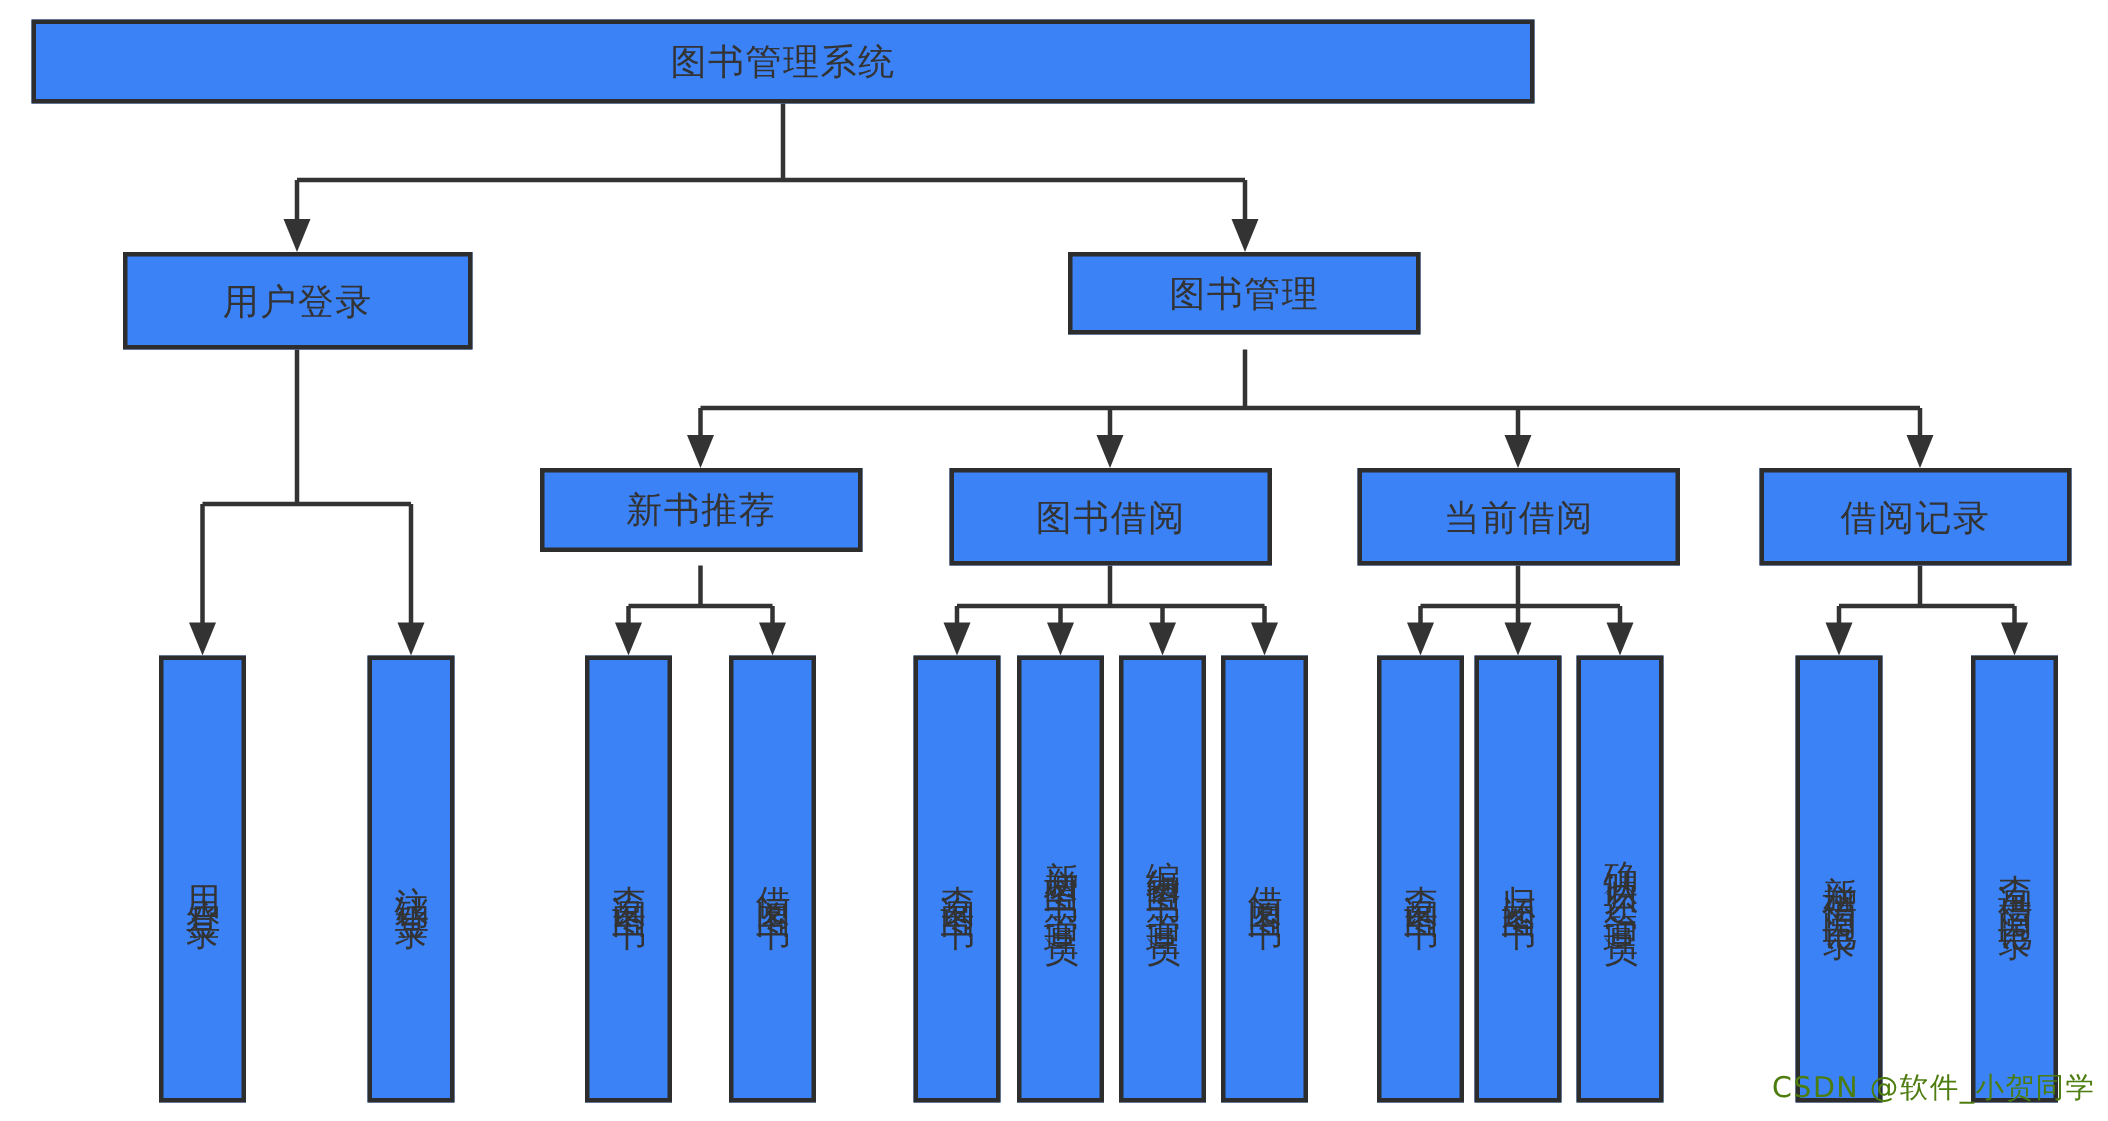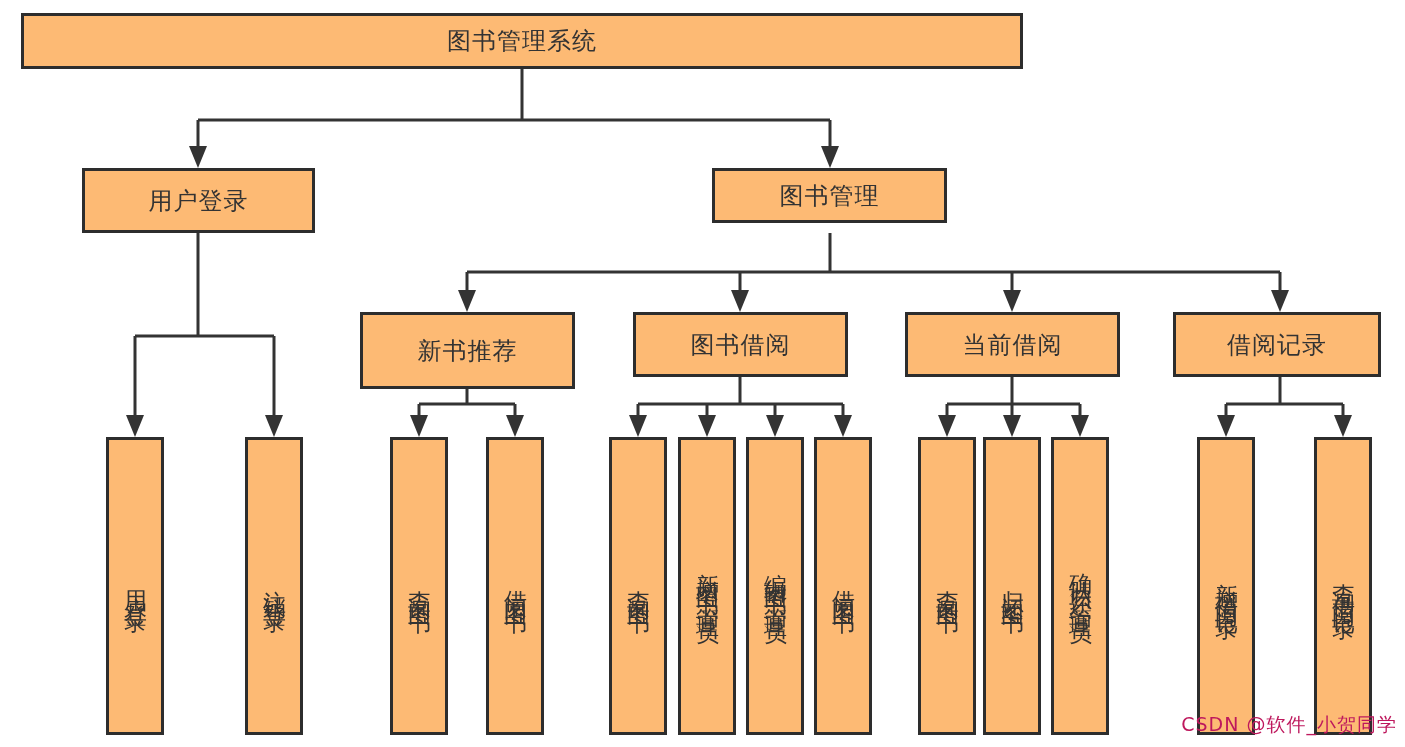--- a/index.html
+++ b/index.html
@@ -3,34 +3,34 @@
 <meta charset="utf-8">
 <style>
   html,body{margin:0;padding:0}
   body{
     position:relative;width:1405px;height:747px;background:#ffffff;
     font-family:"DejaVu Sans","Liberation Sans",sans-serif;color:#333333;overflow:hidden;
   }
   #canvas{position:absolute;inset:0;width:1405px;height:747px}
   svg.wires{position:absolute;left:0;top:0;z-index:1}
   .node{
-    position:absolute;box-sizing:border-box;border:3px solid #2d2d2d;background:#fdba74;
-    display:flex;align-items:center;justify-content:center;z-index:2;font-family:Liberation Serif, serif;
+    position:absolute;box-sizing:border-box;border:3px solid #2d2d2d;background:#3b82f6;
+    display:flex;align-items:center;justify-content:center;z-index:2;
   }
   .hnode{font-size:24px;letter-spacing:1px;white-space:nowrap}
   .leaf{width:58px;height:298px;top:437px}
   .leaf span{
     writing-mode:vertical-lr;text-orientation:mixed;
     font-size:23px;letter-spacing:7px;line-height:1.05;
   }
   
   #n-root{left:21px;top:13px;width:1002px;height:56px}
   #n-l1a{left:82px;top:168px;width:233px;height:65px}
   #n-l1b{left:712px;top:168px;width:235px;height:55px}
-  #n-l2a{left:360px;top:312px;width:215px;height:77px}
+  #n-l2a{left:360px;top:312px;width:215px;height:56px}
   #n-l2b{left:633px;top:312px;width:215px;height:65px}
   #n-l2c{left:905px;top:312px;width:215px;height:65px}
   #n-l2d{left:1173px;top:312px;width:208px;height:65px}
   
   #n-f01{left:106px}  #n-f02{left:245px}
   #n-f03{left:390px}  #n-f04{left:486px}
   #n-f05{left:609px}  #n-f06{left:678px}  #n-f07{left:746px}  #n-f08{left:814px}
   #n-f09{left:918px}  #n-f10{left:983px}  #n-f11{left:1051px}
   #n-f12{left:1197px} #n-f13{left:1314px}
   #watermark{
@@ -138,14 +138,14 @@
       <span>确认归还（管理员）</span>
     </div>
 
   <div class="node leaf" id="n-f12">
       <span>新增借阅记录</span>
     </div>
   <div class="node leaf" id="n-f13">
       <span>查询借阅记录</span>
     </div>
 
-  <div id="watermark" style="color: #be185d;">CSDN @软件_小贺同学</div>
+  <div id="watermark" style="color: #4d7c0f;">CSDN @软件_小贺同学</div>
 </div>
 
 </body></html>

